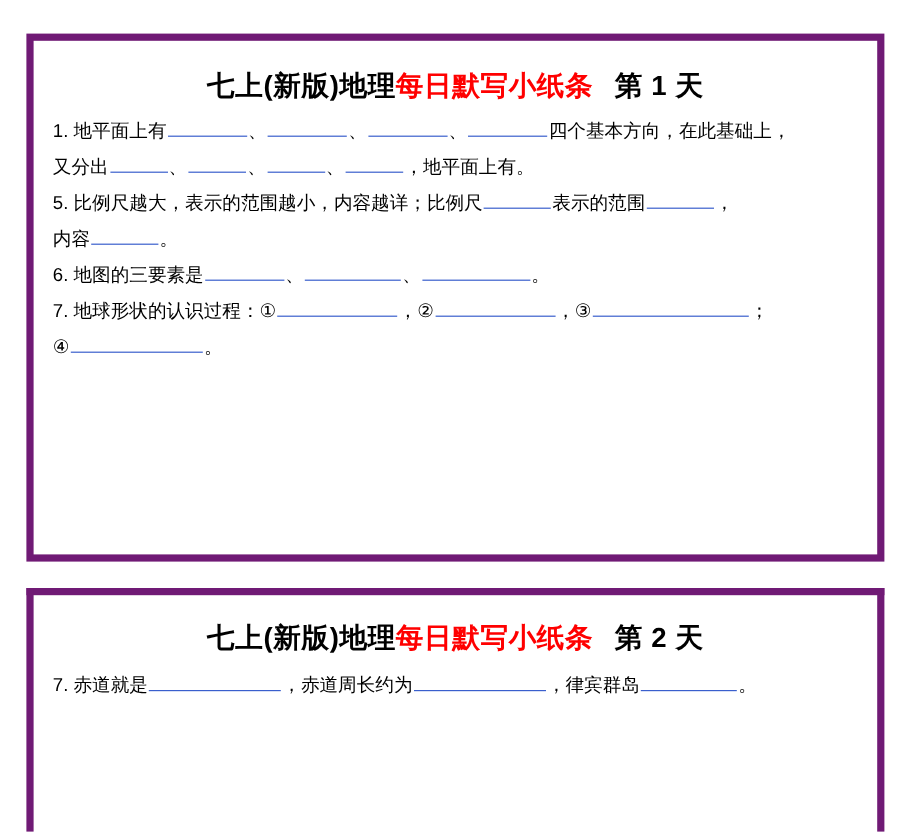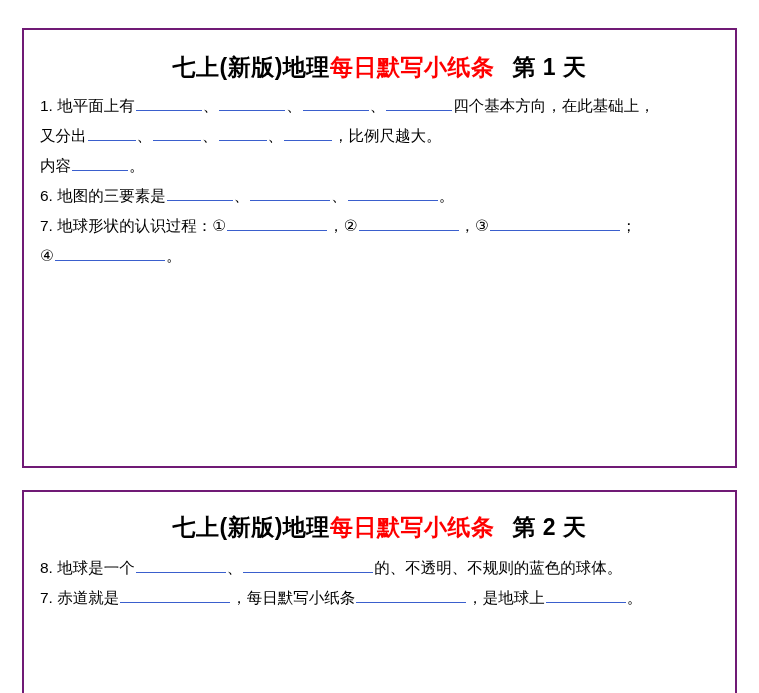--- a/index.html
+++ b/index.html
@@ -17,21 +17,21 @@
   .page {
     position: relative;
     width: 759px;
     height: 693px;
     background: #ffffff;
   }
   .card {
     position: absolute;
     left: 22px;
     width: 715px;
-    border: 2px solid #701a75;
+    border: 6px solid #701a75;
     box-sizing: border-box;
     background: #ffffff;
   }
   .card-1 { top: 28px; height: 440px; }
   .card-2 { top: 490px; height: 203px; border-bottom: none; }
 
   .title {
     text-align: center;
     font-weight: bold;
     font-size: 23px;
@@ -78,31 +78,31 @@
 <body>
 
 <div class="page">
 
   <div class="card card-1">
     <div class="title">
       <span class="black">七上(新版)地理</span><span class="red">每日默写小纸条</span><span class="day">第 1 天</span>
     </div>
     <div class="body" id="body-0">
         <div class="line"><span>1. 地平面上有</span><span class="blank b66"></span><span>、</span><span class="blank b66"></span><span>、</span><span class="blank b66"></span><span>、</span><span class="blank b66"></span><span>四个基本方向，在此基础上，</span></div>
-        <div class="line"><span>又分出</span><span class="blank b48"></span><span>、</span><span class="blank b48"></span><span>、</span><span class="blank b48"></span><span>、</span><span class="blank b48"></span><span>，比例尺越大。</span></div>
+        <div class="line"><span>又分出</span><span class="blank b48"></span><span>、</span><span class="blank b48"></span><span>、</span><span class="blank b48"></span><span>、</span><span class="blank b48"></span><span>，地平面上有。</span></div>
+        <div class="line"><span>5. 比例尺越大，表示的范围越小，内容越详；比例尺</span><span class="blank b56"></span><span>表示的范围</span><span class="blank b56"></span><span>，</span></div>
         <div class="line"><span>内容</span><span class="blank b56"></span><span>。</span></div>
         <div class="line"><span>6. 地图的三要素是</span><span class="blank b66"></span><span>、</span><span class="blank b80"></span><span>、</span><span class="blank b90"></span><span>。</span></div>
         <div class="line"><span>7. 地球形状的认识过程：①</span><span class="blank b100"></span><span>，②</span><span class="blank b100"></span><span>，③</span><span class="blank b130"></span><span>；</span></div>
         <div class="line"><span>④</span><span class="blank b110"></span><span>。</span></div>
       </div>
   </div>
 
   <div class="card card-2">
     <div class="title">
       <span class="black">七上(新版)地理</span><span class="red">每日默写小纸条</span><span class="day">第 2 天</span>
     </div>
     <div class="body" id="body-1">
-        <div class="line"><span>8. 地球是一个</span><span class="blank b90"></span><span>、</span><span class="blank b130"></span><span>的、不透明、不规则的蓝色的球体。</span></div>
-        <div class="line"><span>7. 赤道就是</span><span class="blank b110"></span><span>，每日默写小纸条</span><span class="blank b110"></span><span>，是地球上</span><span class="blank b80"></span><span>。</span></div>
+        <div class="line"><span>7. 赤道就是</span><span class="blank b110"></span><span>，赤道周长约为</span><span class="blank b110"></span><span>，律宾群岛</span><span class="blank b80"></span><span>。</span></div>
       </div>
   </div>
 
 </div>
 
 </body></html>

